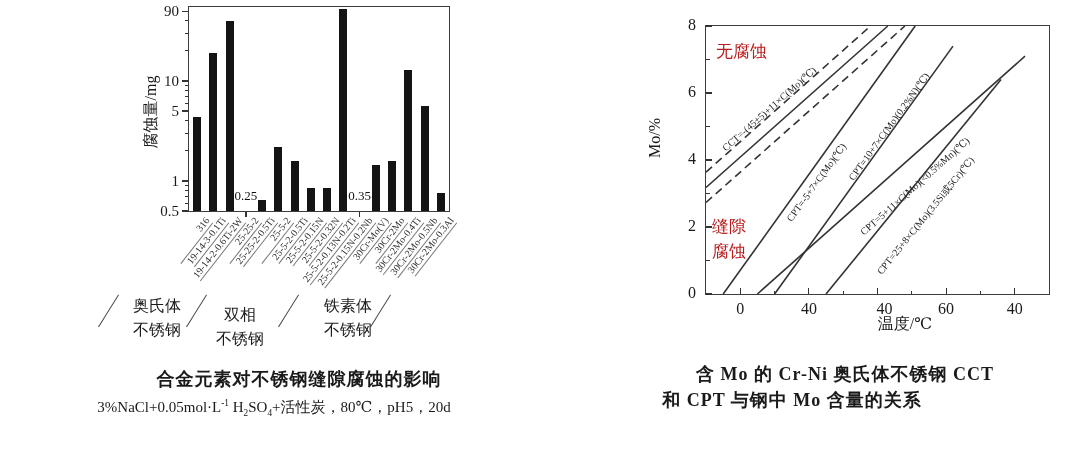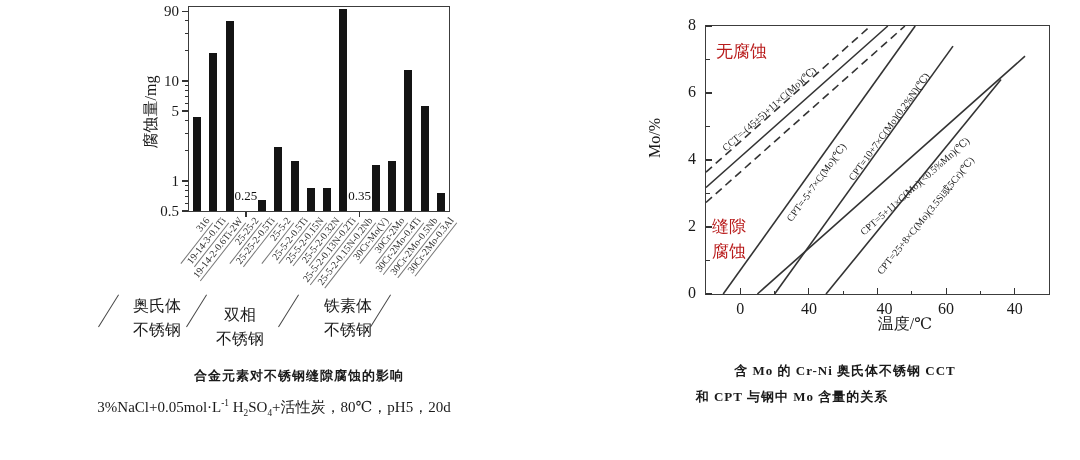--- a/index.html
+++ b/index.html
@@ -11,21 +11,21 @@
   .ticklab{position:absolute;font-size:15px;color:#1a1a1a;line-height:18px;}
   .catlab{position:absolute;font-size:10px;color:#333;text-align:right;transform:rotate(-52deg);transform-origin:100% 0;white-space:nowrap;line-height:12px;}
   .catlab span{display:inline-block;min-width:52px;text-align:right;border-bottom:1px solid #777;padding-bottom:0px;}
   .valann{position:absolute;font-size:13px;color:#111;transform:translateX(-50%);white-space:nowrap;}
   .grouplab{position:absolute;font-size:16px;color:#1a1a1a;text-align:center;transform:translateX(-50%);line-height:24px;white-space:pre;}
   .slash{position:absolute;width:1.4px;height:38px;background:#444;transform:rotate(32deg);}
   .vlab{position:absolute;white-space:nowrap;font-size:16px;transform:translate(-50%,-50%) rotate(-90deg);}
   .linelab{position:absolute;font-size:10px;color:#222;white-space:nowrap;height:13px;line-height:13px;transform-origin:0 100%;}
   .region{position:absolute;font-size:17px;color:#b91c1c;white-space:pre-line;line-height:25px;}
   .cap{position:absolute;transform:translateX(-50%);white-space:nowrap;}
-  .cap-title{font-size:13px;font-weight:bold;letter-spacing:1px;}
+  .cap-title{font-size:18px;font-weight:bold;letter-spacing:1px;}
   .cap-sub{font-size:15px;}
   sub,sup{font-size:0.62em;}
   svg{position:absolute;left:0;top:0;overflow:visible;}
 </style>
 </head>
 <body>
 
 <div class="page">
 
   <div class="plot" id="left-plot" style="left:188px;top:6px;width:260px;height:204px;">

